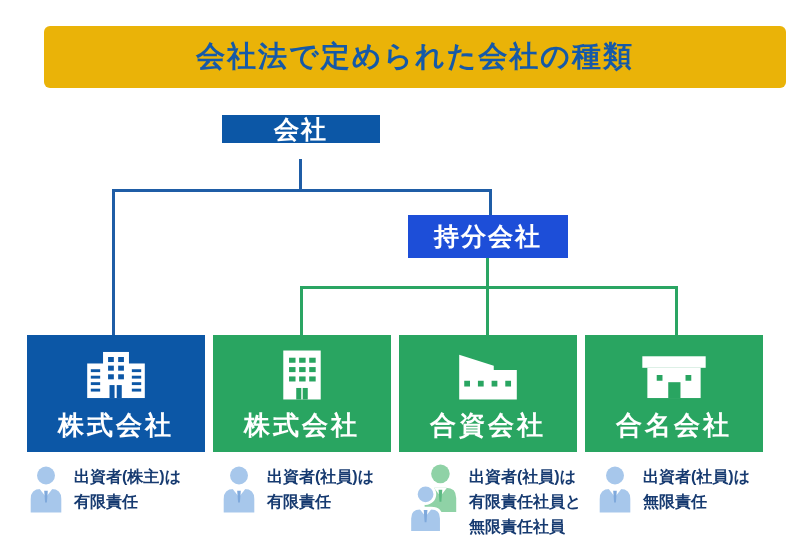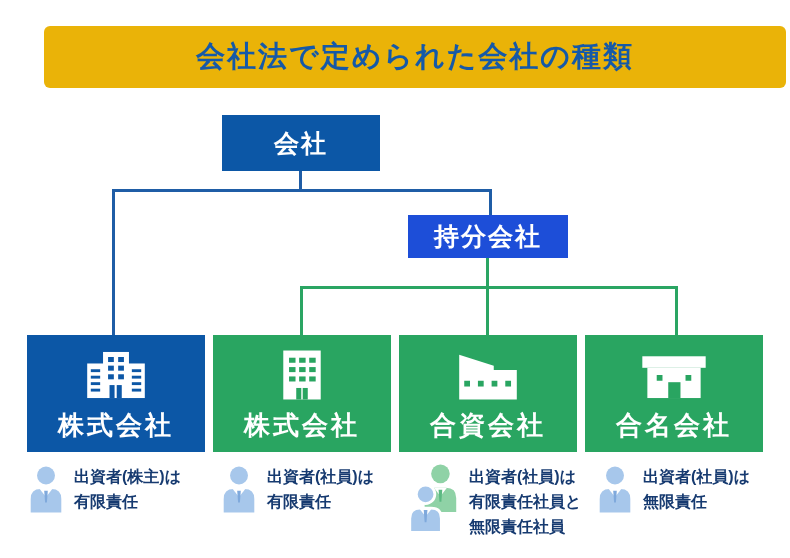--- a/index.html
+++ b/index.html
@@ -10,21 +10,21 @@
   .title-banner{
     position:absolute;left:25px;top:26px;width:742px;height:62px;
     background:#eab308;border-radius:6px;
     display:flex;align-items:center;justify-content:center;
     color:#1559a8;font-size:29px;letter-spacing:2px;margin-left:19px;
   }
   .node{
     position:absolute;display:flex;align-items:center;justify-content:center;
     color:#fff;font-size:25px;letter-spacing:2px;
   }
-  .node-root{left:222px;top:115px;width:158px;height:56px;background:#0c57a6;}
+  .node-root{left:222px;top:115px;width:158px;height:28px;background:#0c57a6;}
   .node-branch{left:408px;top:215px;width:160px;height:43px;background:#1d4ed8;}
   .line{position:absolute;}
   .line.blue{background:#1f5da6;}
   .line.green{background:#2aa563;}
   .company{
     position:absolute;top:335px;width:178px;height:117px;
     display:flex;flex-direction:column;align-items:center;box-sizing:border-box;
   }
   .company.blue{background:#0c57a6;}
   .company.green{background:#29a561;}

